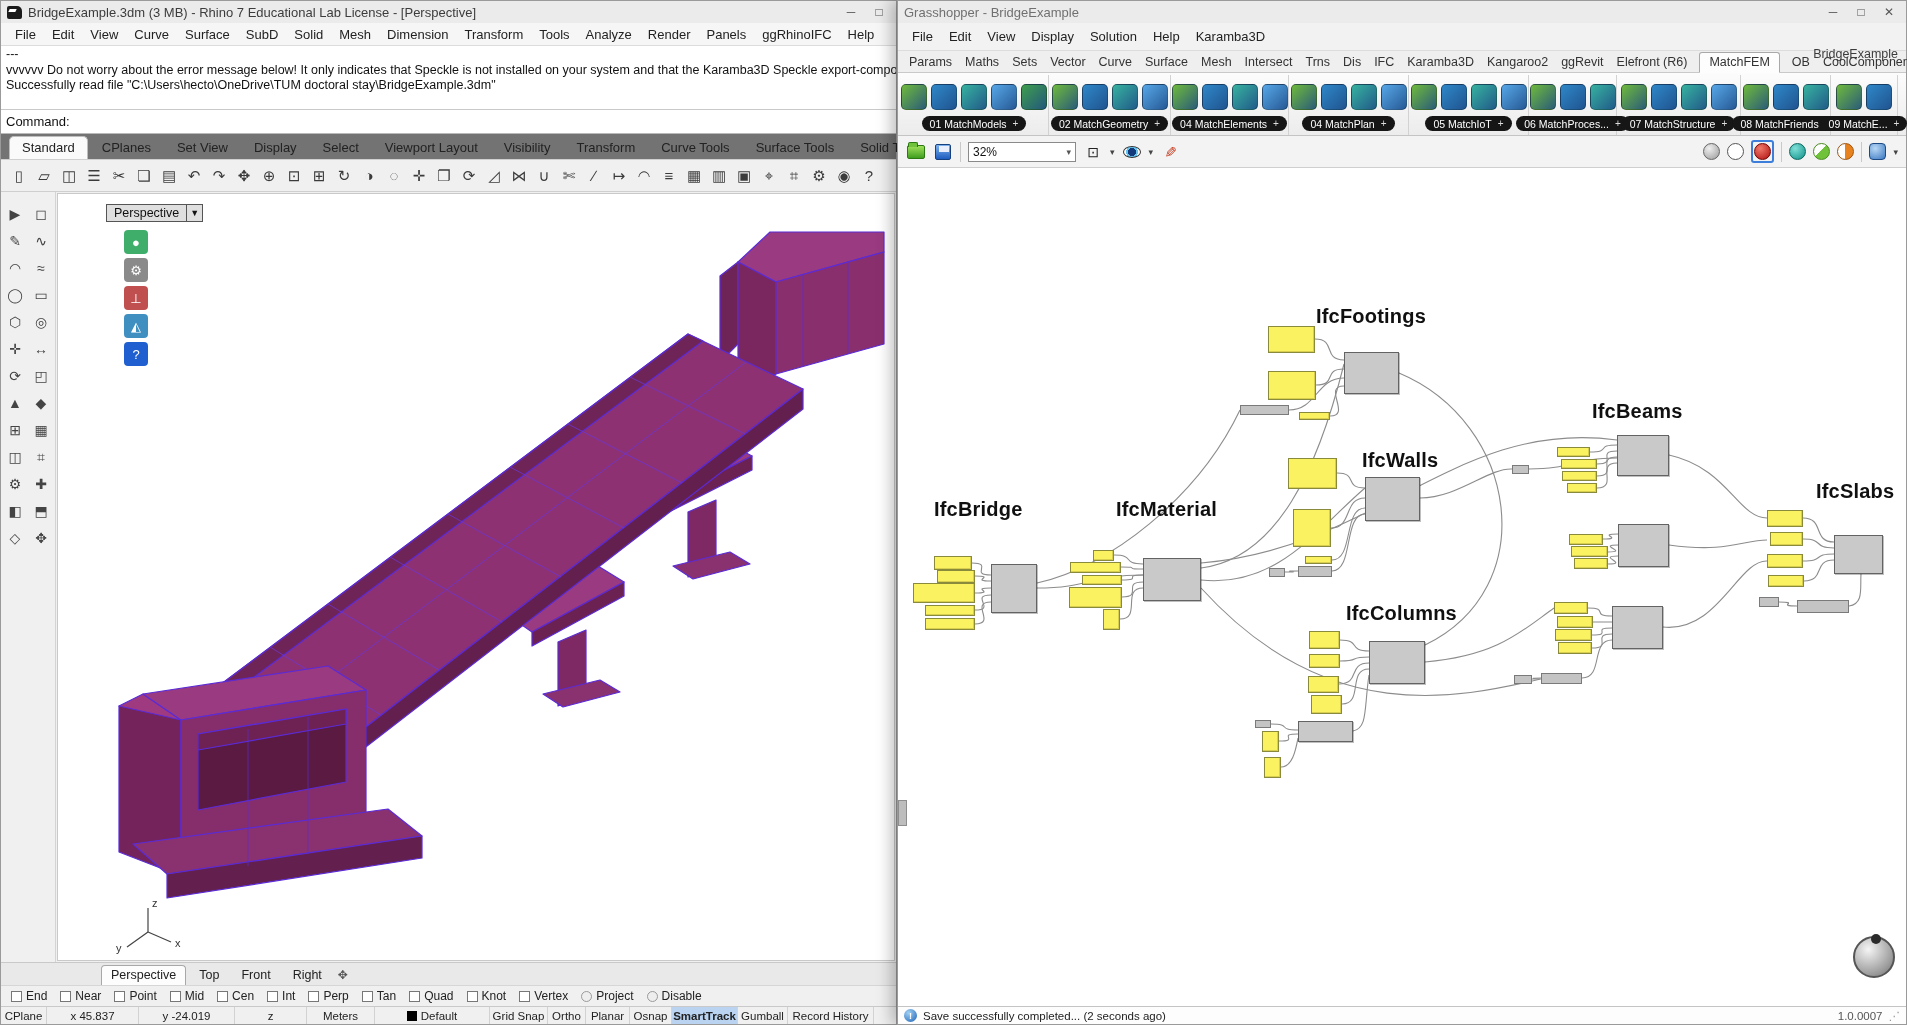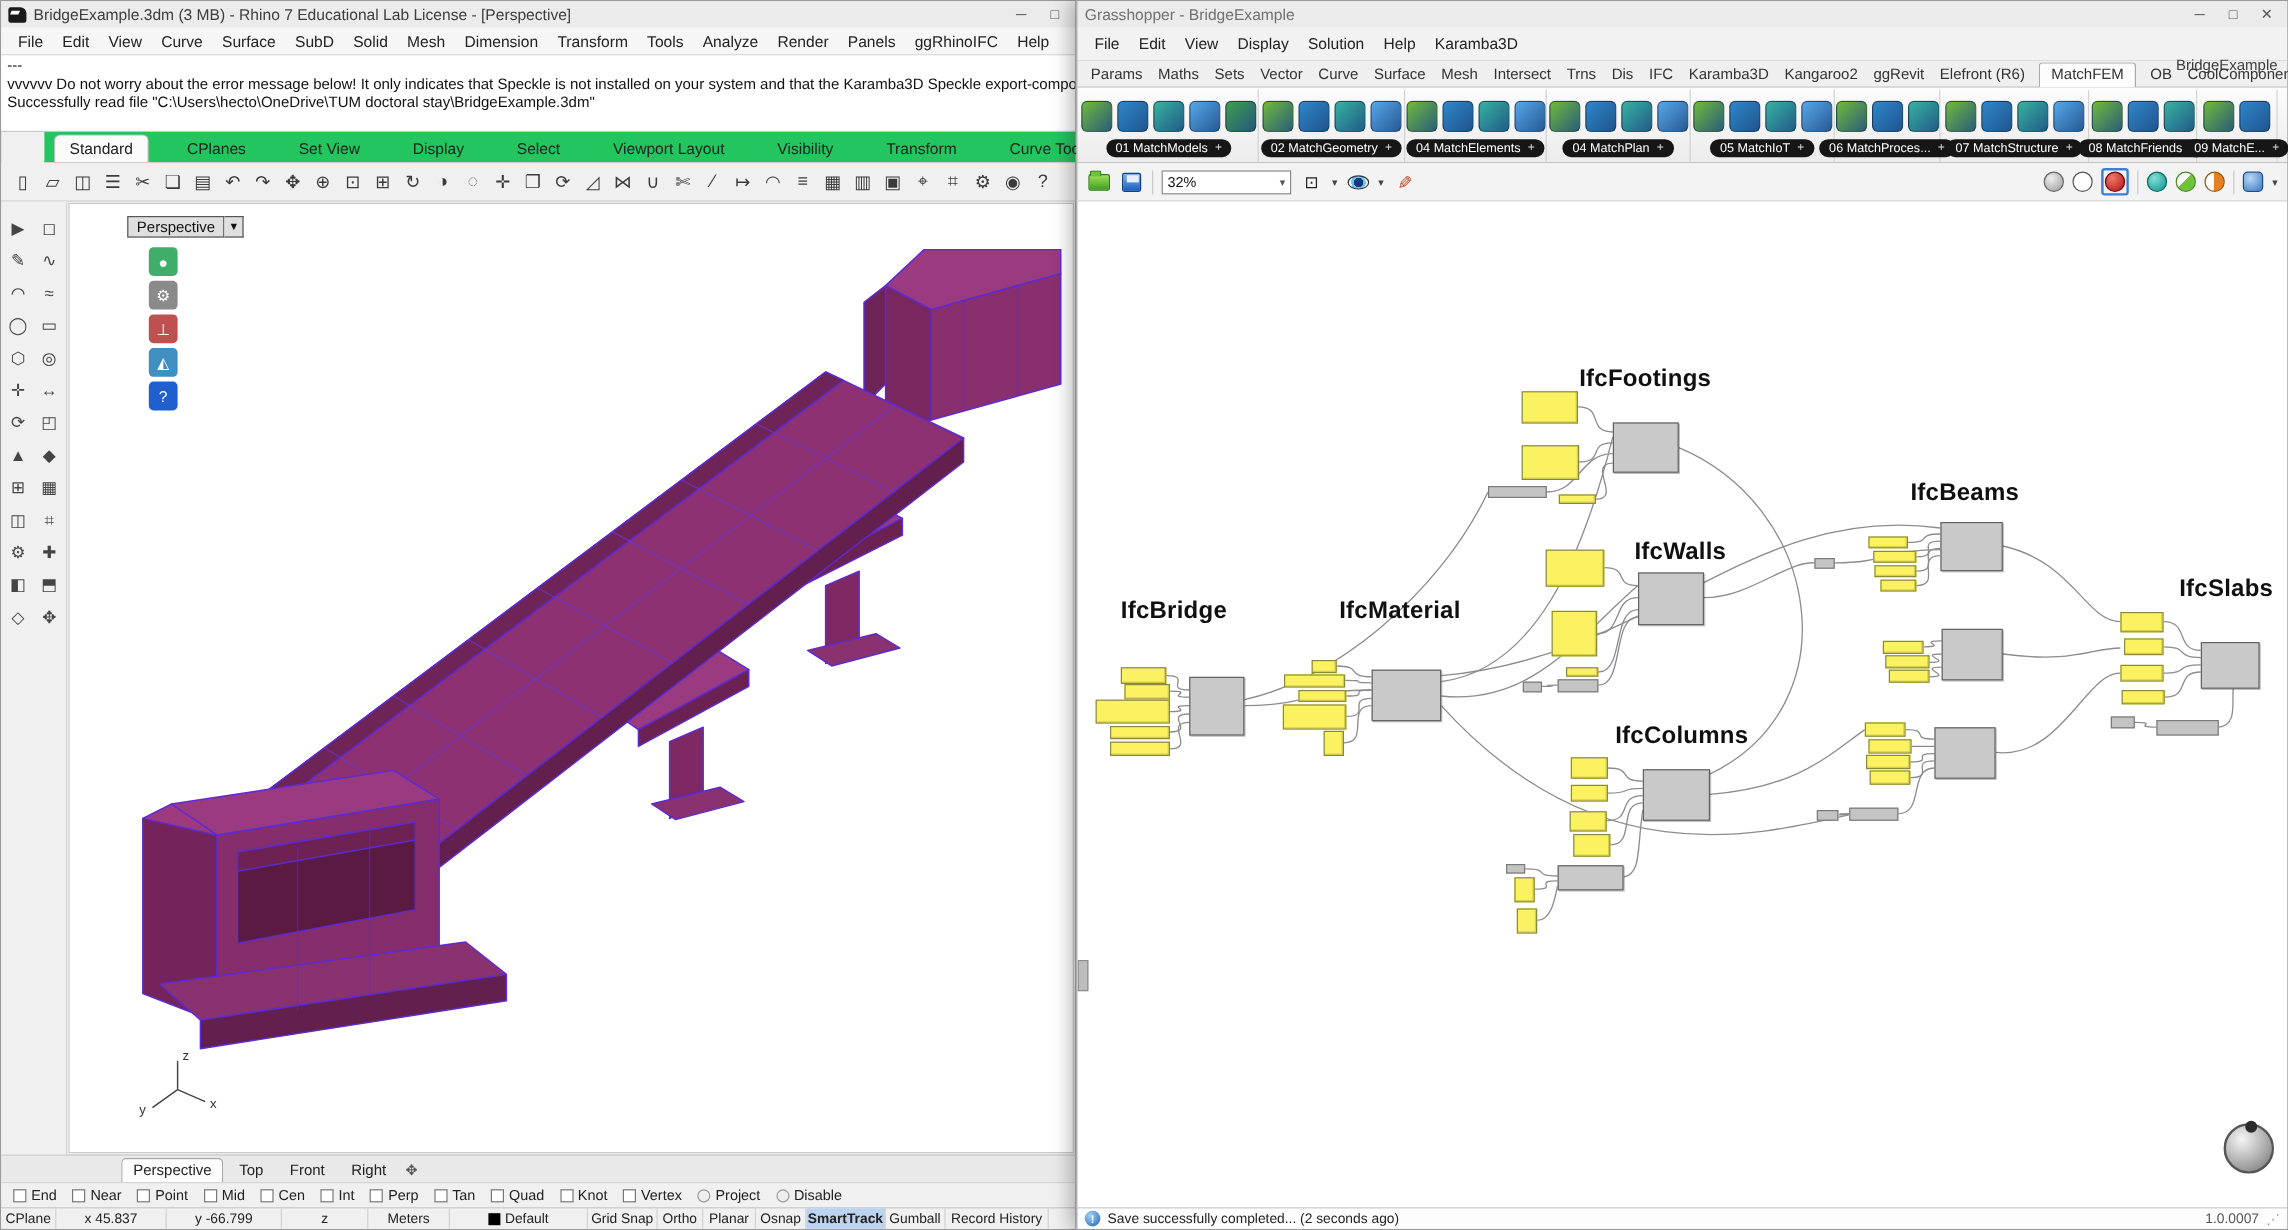--- a/index.html
+++ b/index.html
@@ -23,21 +23,21 @@
   .menubar { height:23px; background:#f6f6f6; border-bottom:1px solid #dcdcdc; display:flex; align-items:center; gap:0; padding:0 6px; flex:0 0 auto; position:relative; }
   .menu-item { font-size:13px; color:#222; padding:2px 8px; white-space:nowrap; }
   #gh-menubar { height:28px; background:#f2f2f2; }
 
   
   .cmd-history { height:64px; background:#ffffff; border-bottom:1px solid #c9c9c9; padding:1px 5px; overflow:hidden; flex:0 0 auto;}
   .cmd-line { font-size:12.5px; color:#111; line-height:15.5px; white-space:nowrap; }
   .cmd-prompt { height:24px; background:#ffffff; border-bottom:1px solid #b9b9b9; display:flex; align-items:center; padding:0 5px; font-size:13px; color:#111; flex:0 0 auto; }
 
   
-  .tabstrip { height:26px; background:#22c55e; display:flex; align-items:flex-end; padding:3px 8px 0 8px; gap:20px; border-bottom:1px solid #d0d0d0; flex:0 0 auto;margin-left:36px; }
+  .tabstrip { height:26px; background:#737373; display:flex; align-items:flex-end; padding:3px 8px 0 8px; gap:2px; border-bottom:1px solid #d0d0d0; flex:0 0 auto; }
   .rtab { font-size:13px; color:#222; padding:3px 12px 4px 12px; border-radius:5px 5px 0 0; white-space:nowrap; }
   .rtab.active { background:#fafafa; border:1px solid #bdbdbd; border-bottom:none; }
   .iconbar { height:32px; background:#f0f0f0; border-bottom:1px solid #cfcfcf; display:flex; align-items:center; padding:0 6px; gap:1px; overflow:hidden; flex:0 0 auto; }
   .ticon { width:24px; height:24px; display:flex; align-items:center; justify-content:center; font-size:15px; color:#3b3b3b; border-radius:3px; }
 
   
   .rh-body { flex:1 1 auto; display:flex; position:relative; min-height:0; }
   .rh-sidebar { width:55px; background:#f0f0f0; border-right:1px solid #d4d4d4; display:grid; grid-template-columns:26px 26px; align-content:start; padding:10px 1px 0 2px; row-gap:3px; }
   .sicon { width:24px; height:24px; display:flex; align-items:center; justify-content:center; font-size:14px; color:#444; }
   .rh-viewport { flex:1; position:relative; background:#ffffff; border:1px solid #c9c9c9; margin:1px; overflow:hidden; }
@@ -132,20 +132,23 @@
         <span class="menu-item">Render</span>
         <span class="menu-item">Panels</span>
         <span class="menu-item">ggRhinoIFC</span>
         <span class="menu-item">Help</span>
       </div>
     <div class="cmd-history" id="rh-cmd-history">
         <div class="cmd-line">---</div>
         <div class="cmd-line">vvvvvv Do not worry about the error message below! It only indicates that Speckle is not installed on your system and that the Karamba3D Speckle export-component ca</div>
         <div class="cmd-line">Successfully read file "C:\Users\hecto\OneDrive\TUM doctoral stay\BridgeExample.3dm"</div>
       </div>
+    <div class="cmd-prompt">
+      <span>Command:</span>
+    </div>
     <div class="tabstrip" id="rh-toolbar-tabs">
         <span class="rtab active">Standard</span>
         <span class="rtab">CPlanes</span>
         <span class="rtab">Set View</span>
         <span class="rtab">Display</span>
         <span class="rtab">Select</span>
         <span class="rtab">Viewport Layout</span>
         <span class="rtab">Visibility</span>
         <span class="rtab">Transform</span>
         <span class="rtab">Curve Tools</span>
@@ -357,21 +360,21 @@
         </span>
       </div>
     <div class="statusbar" id="rh-status">
         <span class="scell" style="width: 46px;">
           <span>CPlane</span>
         </span>
         <span class="scell" style="width: 92px;">
           <span>x 45.837</span>
         </span>
         <span class="scell" style="width: 96px;">
-          <span>y -66.799</span>
+          <span>y -24.019</span>
         </span>
         <span class="scell" style="width: 72px;">
           <span>z</span>
         </span>
         <span class="scell" style="width: 68px;">
           <span>Meters</span>
         </span>
         <span class="scell" style="width: 115px;">
           <span class="swatch"></span>
           <span>Default</span>

